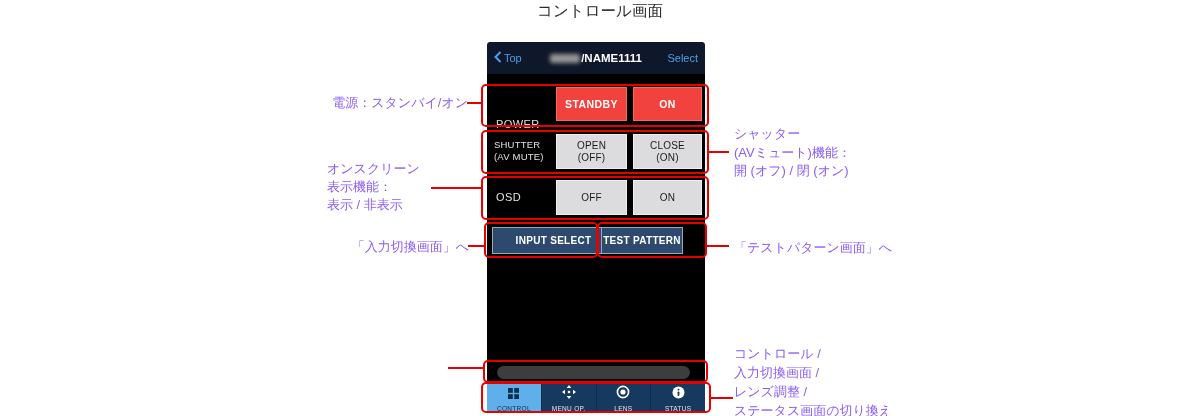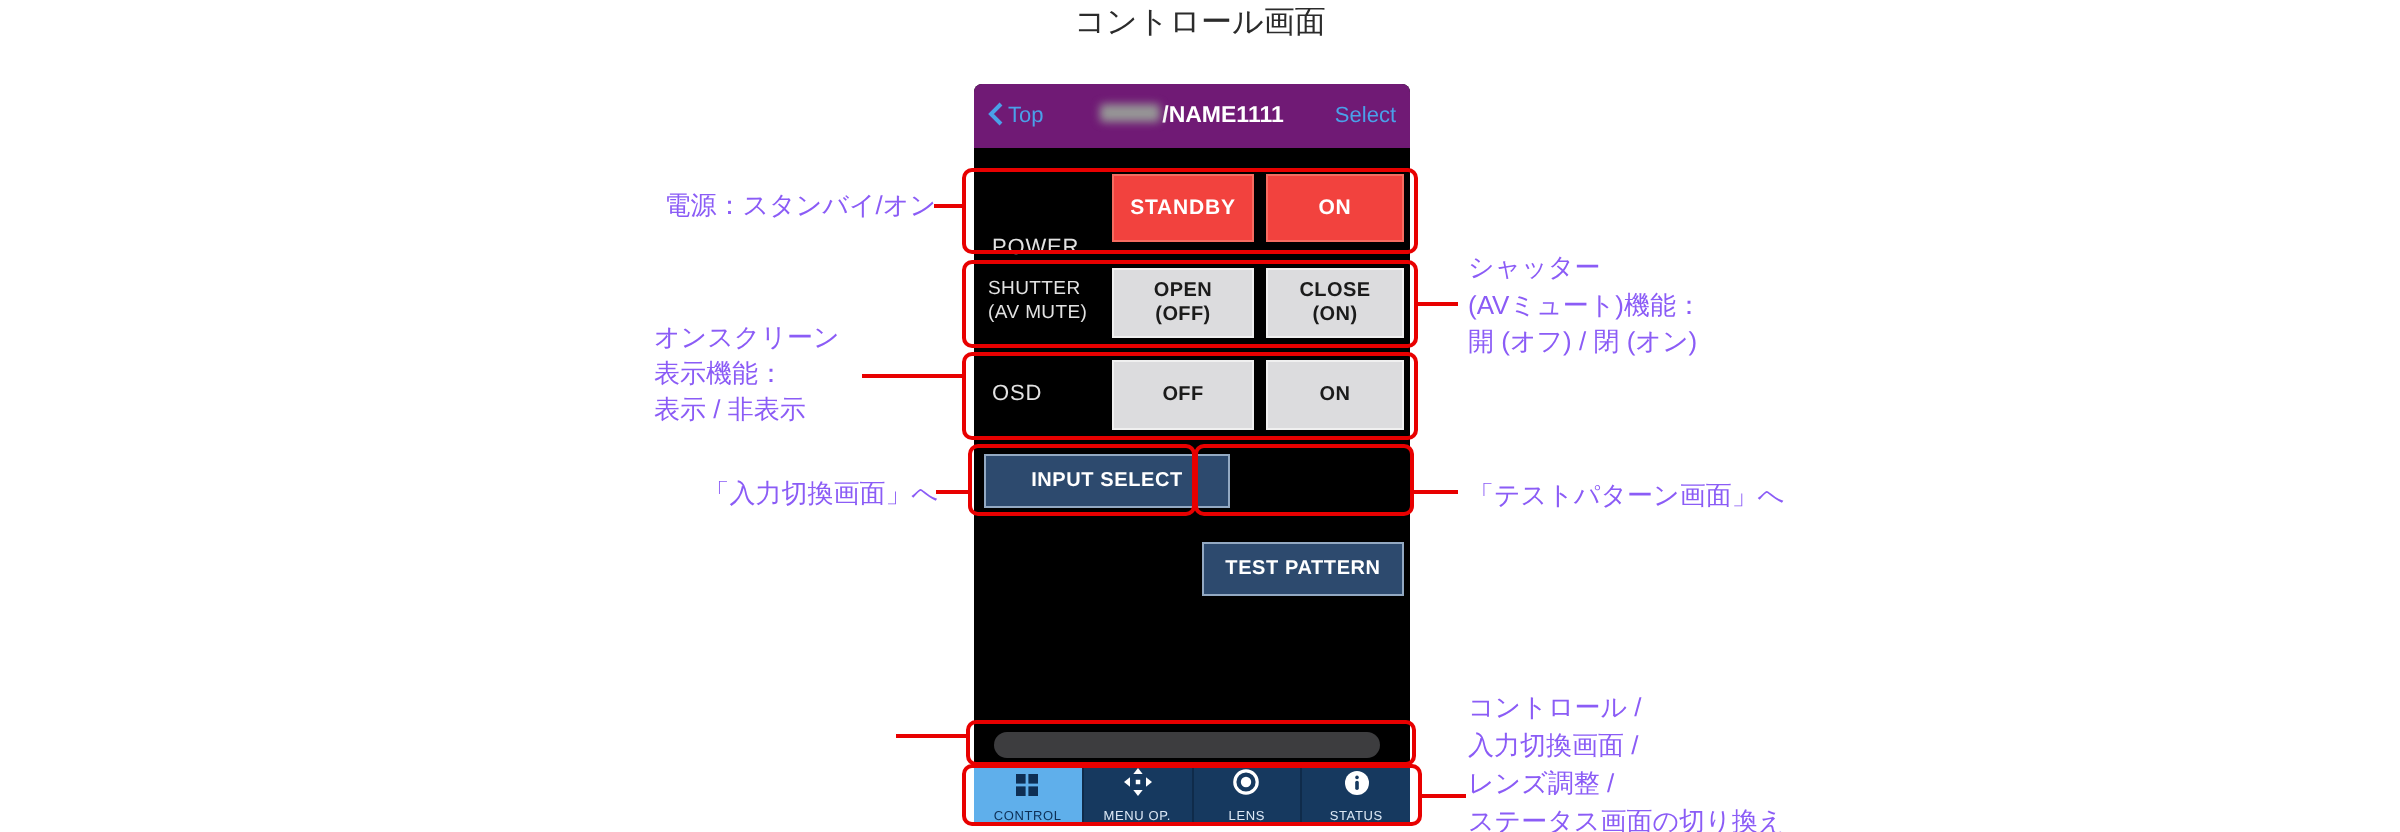--- a/index.html
+++ b/index.html
@@ -11,51 +11,51 @@
     position:absolute; top:1px; left:0; right:0; text-align:center;
     font-size:15.5px; font-weight:normal; color:#2b2b2b;
   }
 
   
   .phone {
     position:absolute; left:487px; top:42px; width:218px; height:370px;
     background:#000; border-radius:4px 4px 0 0;
   }
   .navbar {
-    position:absolute; top:0; left:0; right:0; height:30px; background:#701a75;
+    position:absolute; top:0; left:0; right:0; height:30px; background:#0f172a;
     border-radius:4px 4px 0 0; display:flex; align-items:center;
     padding:16px 7px; box-sizing:border-box;
   }
   .nav-back { display:flex; align-items:center; gap:2px; color:#4aa0e9; font-size:11px; width:44px; cursor:default; }
-  .nav-title { flex:1; display:flex; justify-content:center; gap:1px; color:#fff; font-size:11.5px; font-weight:bold; }
+  .nav-title { flex:1; display:flex; align-items:center; justify-content:center; gap:1px; color:#fff; font-size:11.5px; font-weight:bold; }
   .redacted { display:inline-block; width:30px; height:9px; background:#969696; border-radius:2px; filter:blur(2px); }
   .nav-select { width:44px; text-align:right; color:#4aa0e9; font-size:11px; }
 
   .row-label { position:absolute; color:#e2e2e2; }
   #power-label   { left:9px;  top:56px;  font-size:11px; letter-spacing:.4px;margin-top:20px; }
   #shutter-label { left:7px;  top:97px;  font-size:9.5px; line-height:12px; letter-spacing:.2px; }
   #osd-label     { left:9px;  top:149px; font-size:11px; letter-spacing:.4px; }
   .lbl-line { display:block; }
 
   .btn {
     position:absolute; display:flex; flex-direction:column; align-items:center;
     justify-content:center; box-sizing:border-box; text-align:center; cursor:default;
   }
   .btn-red  { background:#f2423e; border:1px solid #f66b60; color:#fff; font-size:10.5px; font-weight:bold; letter-spacing:.4px; }
-  .btn-gray { background:#dcdcde; border:1px solid #f0f0f0; color:#1b1b1b; font-size:10px; font-weight:700; line-height:12px; letter-spacing:.2px; }
+  .btn-gray { background:#dcdcde; border:1px solid #f0f0f0; color:#1b1b1b; font-size:10px; font-weight:400; line-height:12px; letter-spacing:.2px; }
   .btn-navy { background:#2d4a6e; border:1px solid #93a9c2; color:#fff; font-size:10px; font-weight:bold; letter-spacing:.3px; }
 
   #btn-standby  { left:69px;  top:45px;  width:71px; height:34px; }
   #btn-power-on { left:146px; top:45px;  width:69px; height:34px; }
   #btn-open     { left:69px;  top:92px;  width:71px; height:35px; }
   #btn-close    { left:146px; top:92px;  width:69px; height:35px; }
   #btn-osd-off  { left:69px;  top:138px; width:71px; height:35px; }
   #btn-osd-on   { left:146px; top:138px; width:69px; height:35px; }
   #btn-input    { left:5px;   top:185px; width:123px; height:27px; }
-  #btn-test     { left:114px; top:185px; width:101px; height:27px;margin-top:44px; }
+  #btn-test     { left:114px; top:185px; width:82px; height:27px; }
 
   .error-pill {
     position:absolute; left:10px; top:324px; width:193px; height:13px;
     background:#3d3d3f; border-radius:7px;
   }
 
   .tabbar {
     position:absolute; left:0; top:342px; right:0; bottom:0;
     background:#16395f; display:flex;
   }

